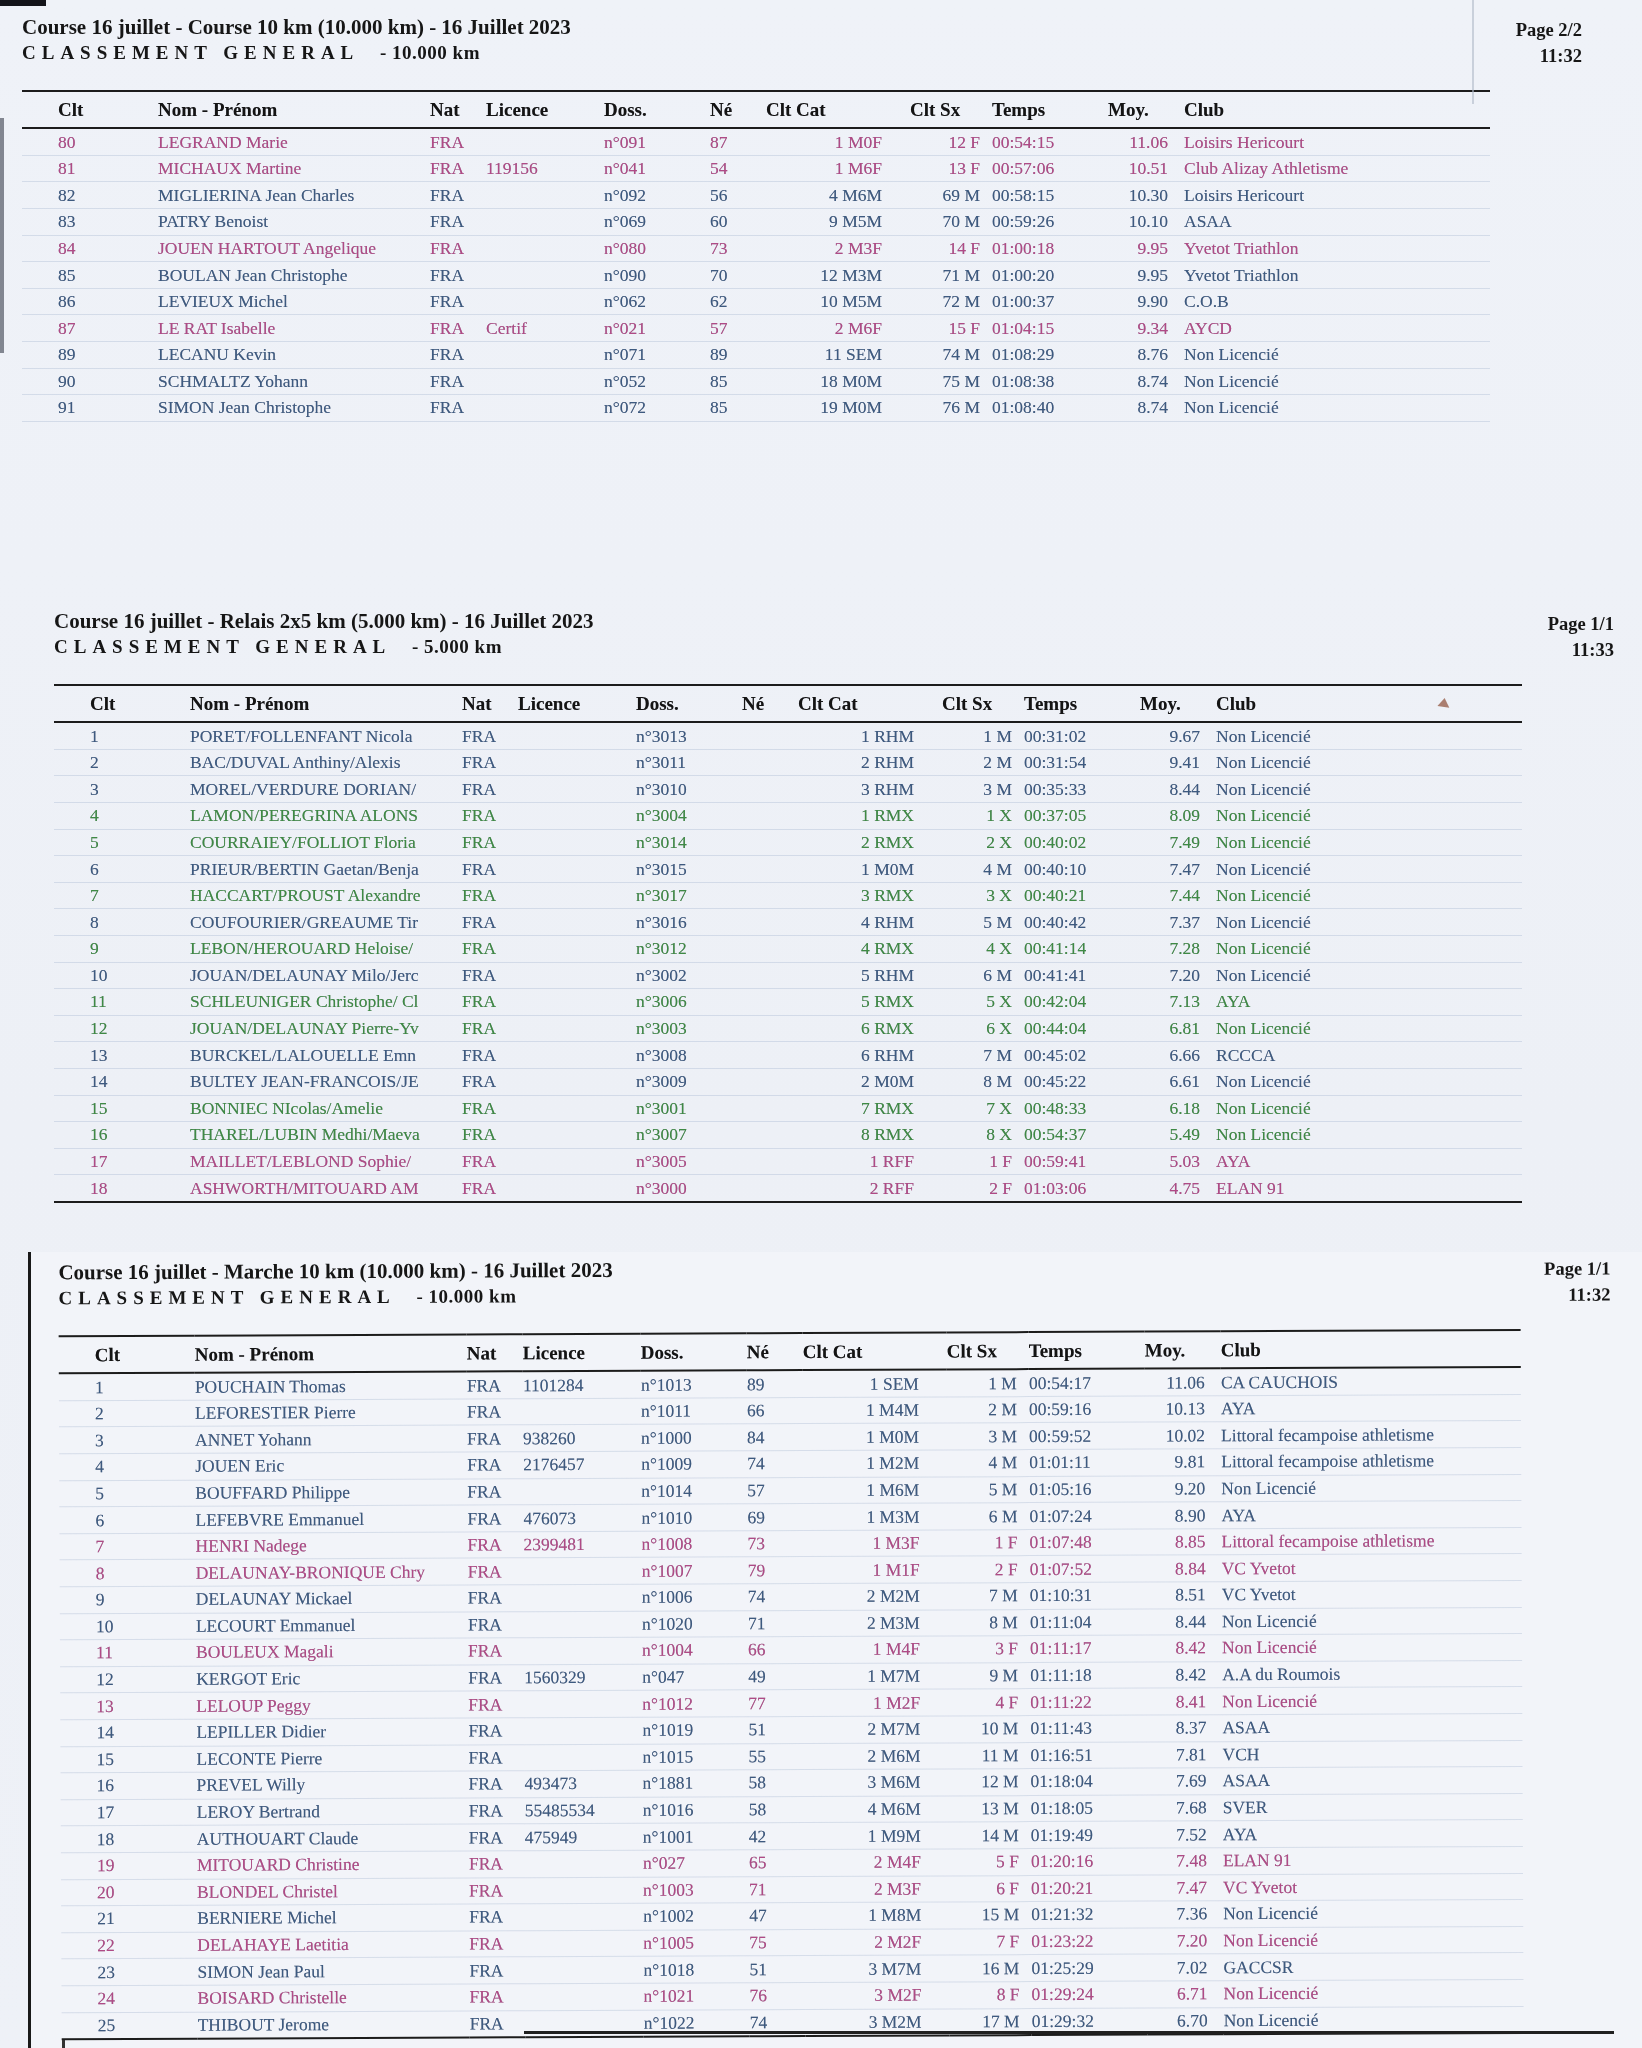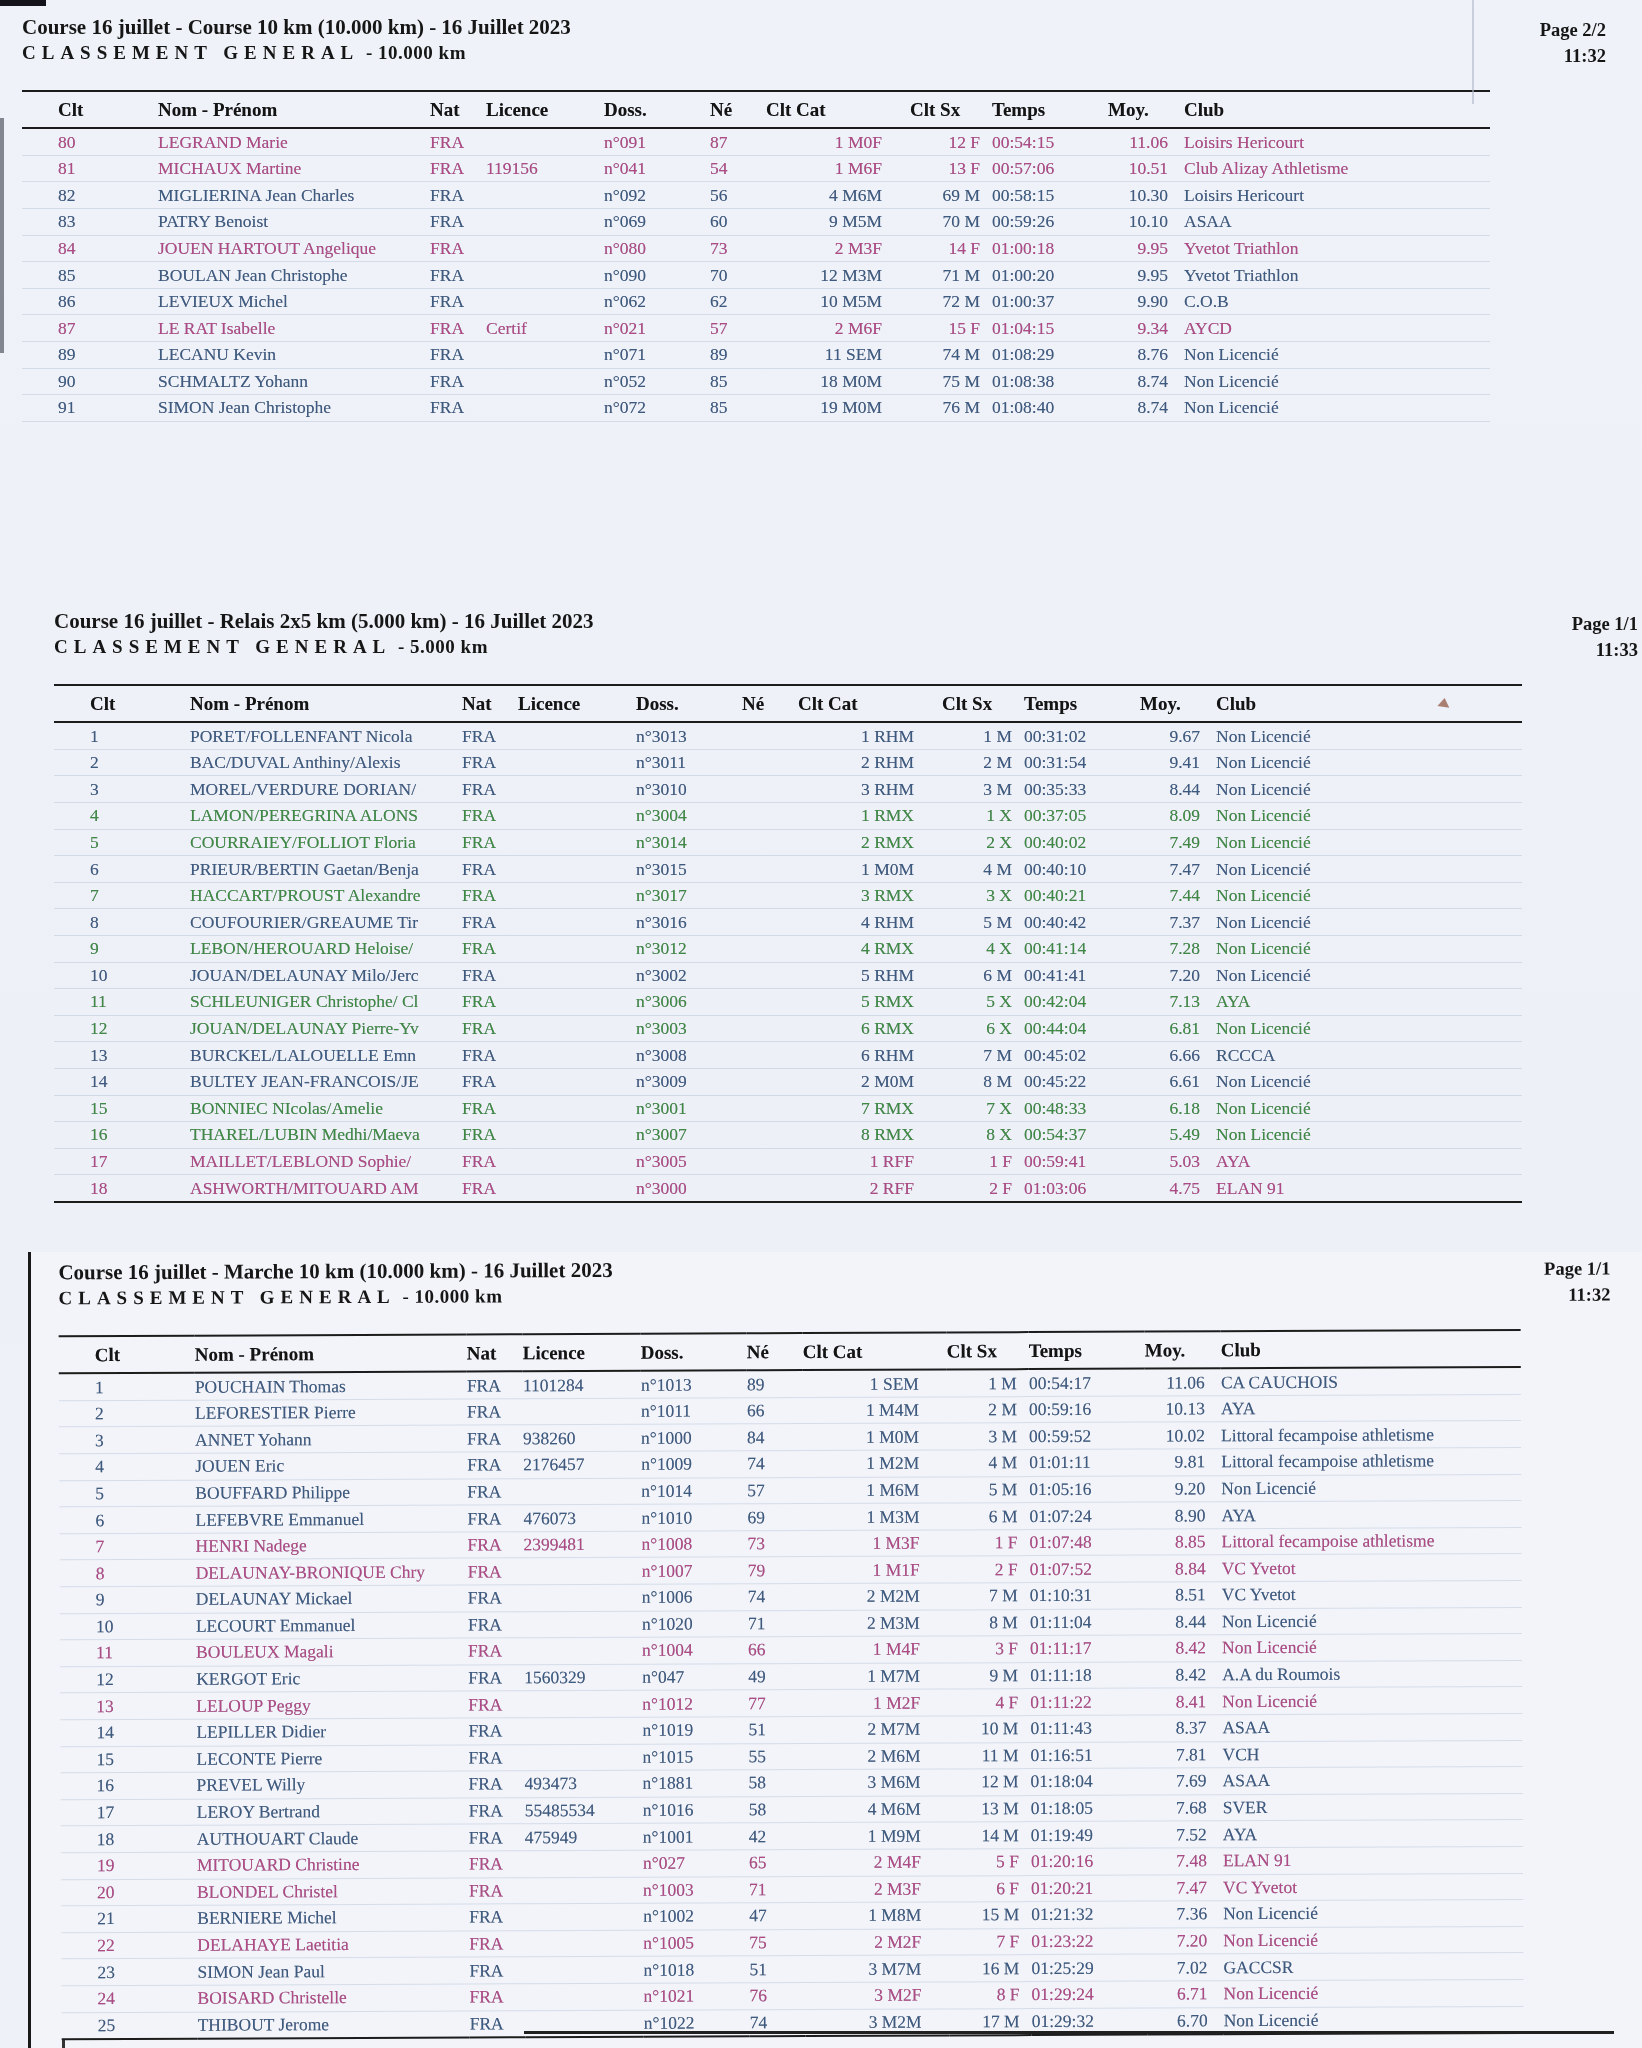--- a/index.html
+++ b/index.html
@@ -13,22 +13,22 @@
   .page3-bg{position:absolute;left:28px;top:1252px;right:0;bottom:0;background:#f2f4f9;}
   .report{position:absolute;left:0;width:1642px;}
   .sec1{top:14px;}
   .sec2{top:608px;padding-left:32px;}
   .sec3{top:1256px;transform:rotate(-0.25deg);}
   .report-inner{padding-left:22px;padding-right:40px;position:relative;}
   .sec3 .report-inner{padding-left:60px;}
   .rpt-title{font-weight:bold;font-size:21px;line-height:1.25;}
   .rpt-subtitle{font-weight:bold;font-size:19px;margin-top:2px;}
   .rpt-subtitle .spread{letter-spacing:6px;}
-  .rpt-subtitle .dist{letter-spacing:0.5px;margin-left:2px;}
-  .pageinfo{position:absolute;right:36px;top:4px;text-align:right;font-weight:bold;font-size:18.5px;line-height:1.4;}
+  .rpt-subtitle .dist{letter-spacing:0.5px;margin-left:16px;}
+  .pageinfo{position:absolute;right:60px;top:4px;text-align:right;font-weight:bold;font-size:18.5px;line-height:1.4;}
   .sec3 .pageinfo{right:30px;}
   table{border-collapse:collapse;table-layout:fixed;margin-top:26px;width:1468px;}
   .sec3 table{width:1462px;}
   thead tr{border-top:2px solid #1c1c1c;border-bottom:2.4px solid #1c1c1c;}
   th{font-size:19px;font-weight:bold;text-align:left;padding:7px 0 6px 0;color:#141414;white-space:nowrap;}
   td{font-size:17.5px;height:25.6px;padding:0;white-space:nowrap;overflow:hidden;}
   tbody tr{border-bottom:1px solid rgba(148,168,198,0.30);}
   .bottom-rule table{border-bottom:2.6px solid #1c1c1c;}
   
   .clt{width:100px;padding-left:36px;}

